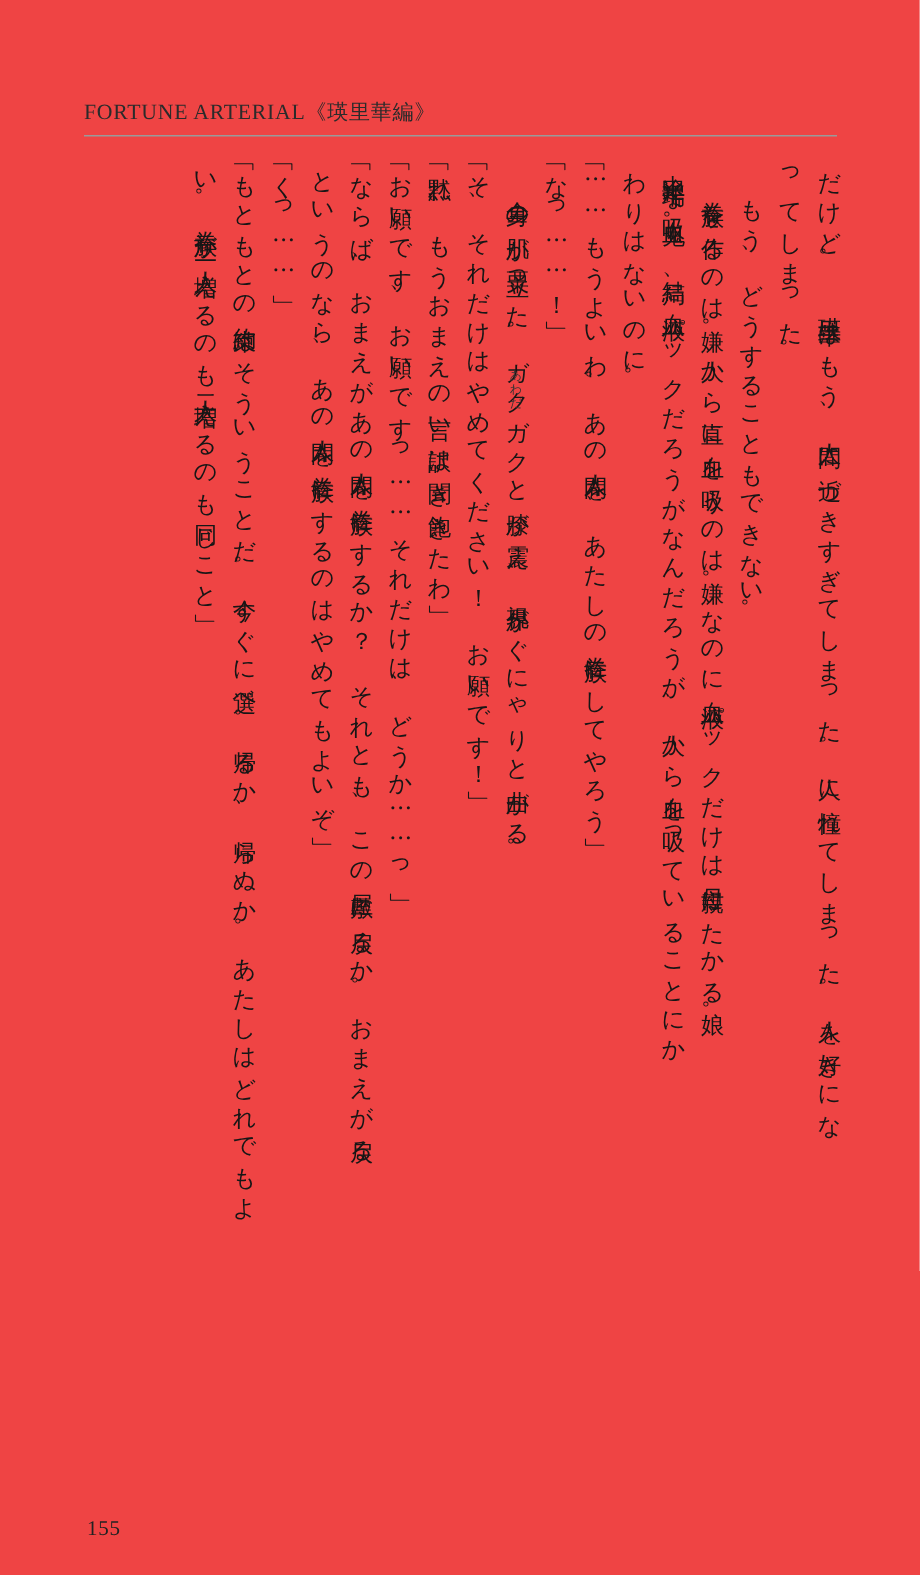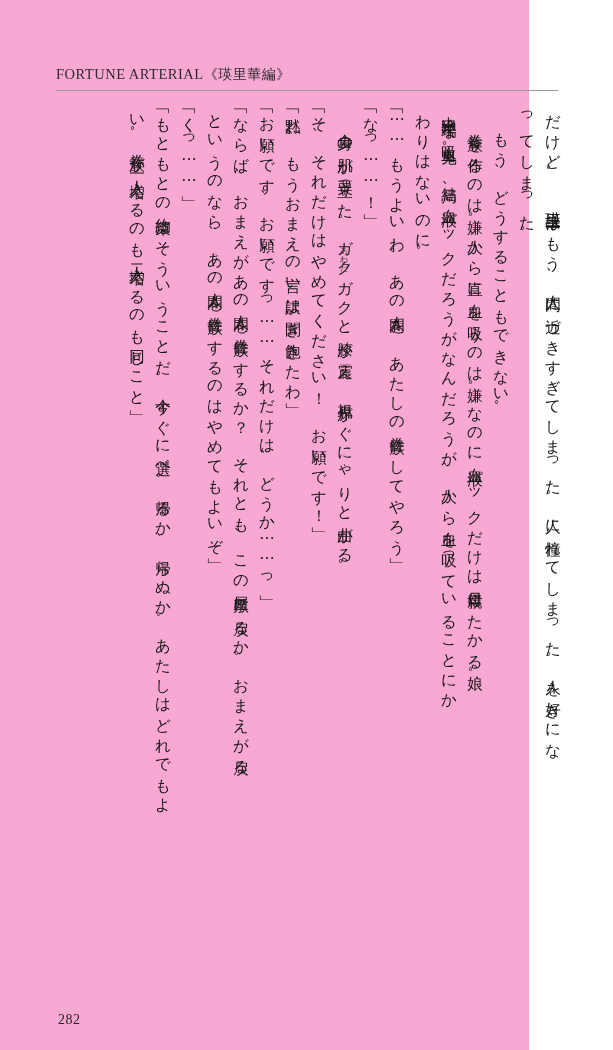--- a/index.html
+++ b/index.html
@@ -9,24 +9,24 @@
   }
   body {
     width: 613px;
     height: 1050px;
     overflow: hidden;
     font-family: "Liberation Serif", "DejaVu Serif", serif;
     color: #1a1a1a;
   }
   .page {
     position: relative;
-    width: 529px;
+    width: 613px;
     height: 1050px;
     box-sizing: border-box;
-    background: #f9a8d4;
+    background: #ef4444;
   }
   .header {
     position: absolute;
     top: 66px;
     left: 56px;
     font-size: 14.5px;
     letter-spacing: 0.5px;
     color: #2b2b2b;
     white-space: nowrap;
     font-family: "Liberation Serif", "DejaVu Serif", serif;
@@ -117,15 +117,15 @@
     <div class="vline">「お願いです、お願いですっ……それだけは、どうか……っ」</div>
     <div class="vline">「ならば、おまえがあの人間を眷族にするか？　それとも、この屋敷に戻るか。おまえが戻る</div>
     <div class="vline">というのなら、あの人間を眷族にするのはやめてもよいぞ」</div>
     <div class="vline">「くっ……」</div>
     <div class="vline">「もともとの約束はそういうことだ。今すぐに選べ。帰るか、帰らぬか。あたしはどれでもよ</div>
     <div class="vline">い。眷族が一人増えるのも二人増えるのも同じこと」</div>
   </div>
 
   <div class="ruby-holder" style="left:339px; top:241px;">あわだ</div>
 
-  <div class="page-number">282</div>
+  <div class="page-number">155</div>
 
 </div>
 
 </body></html>

